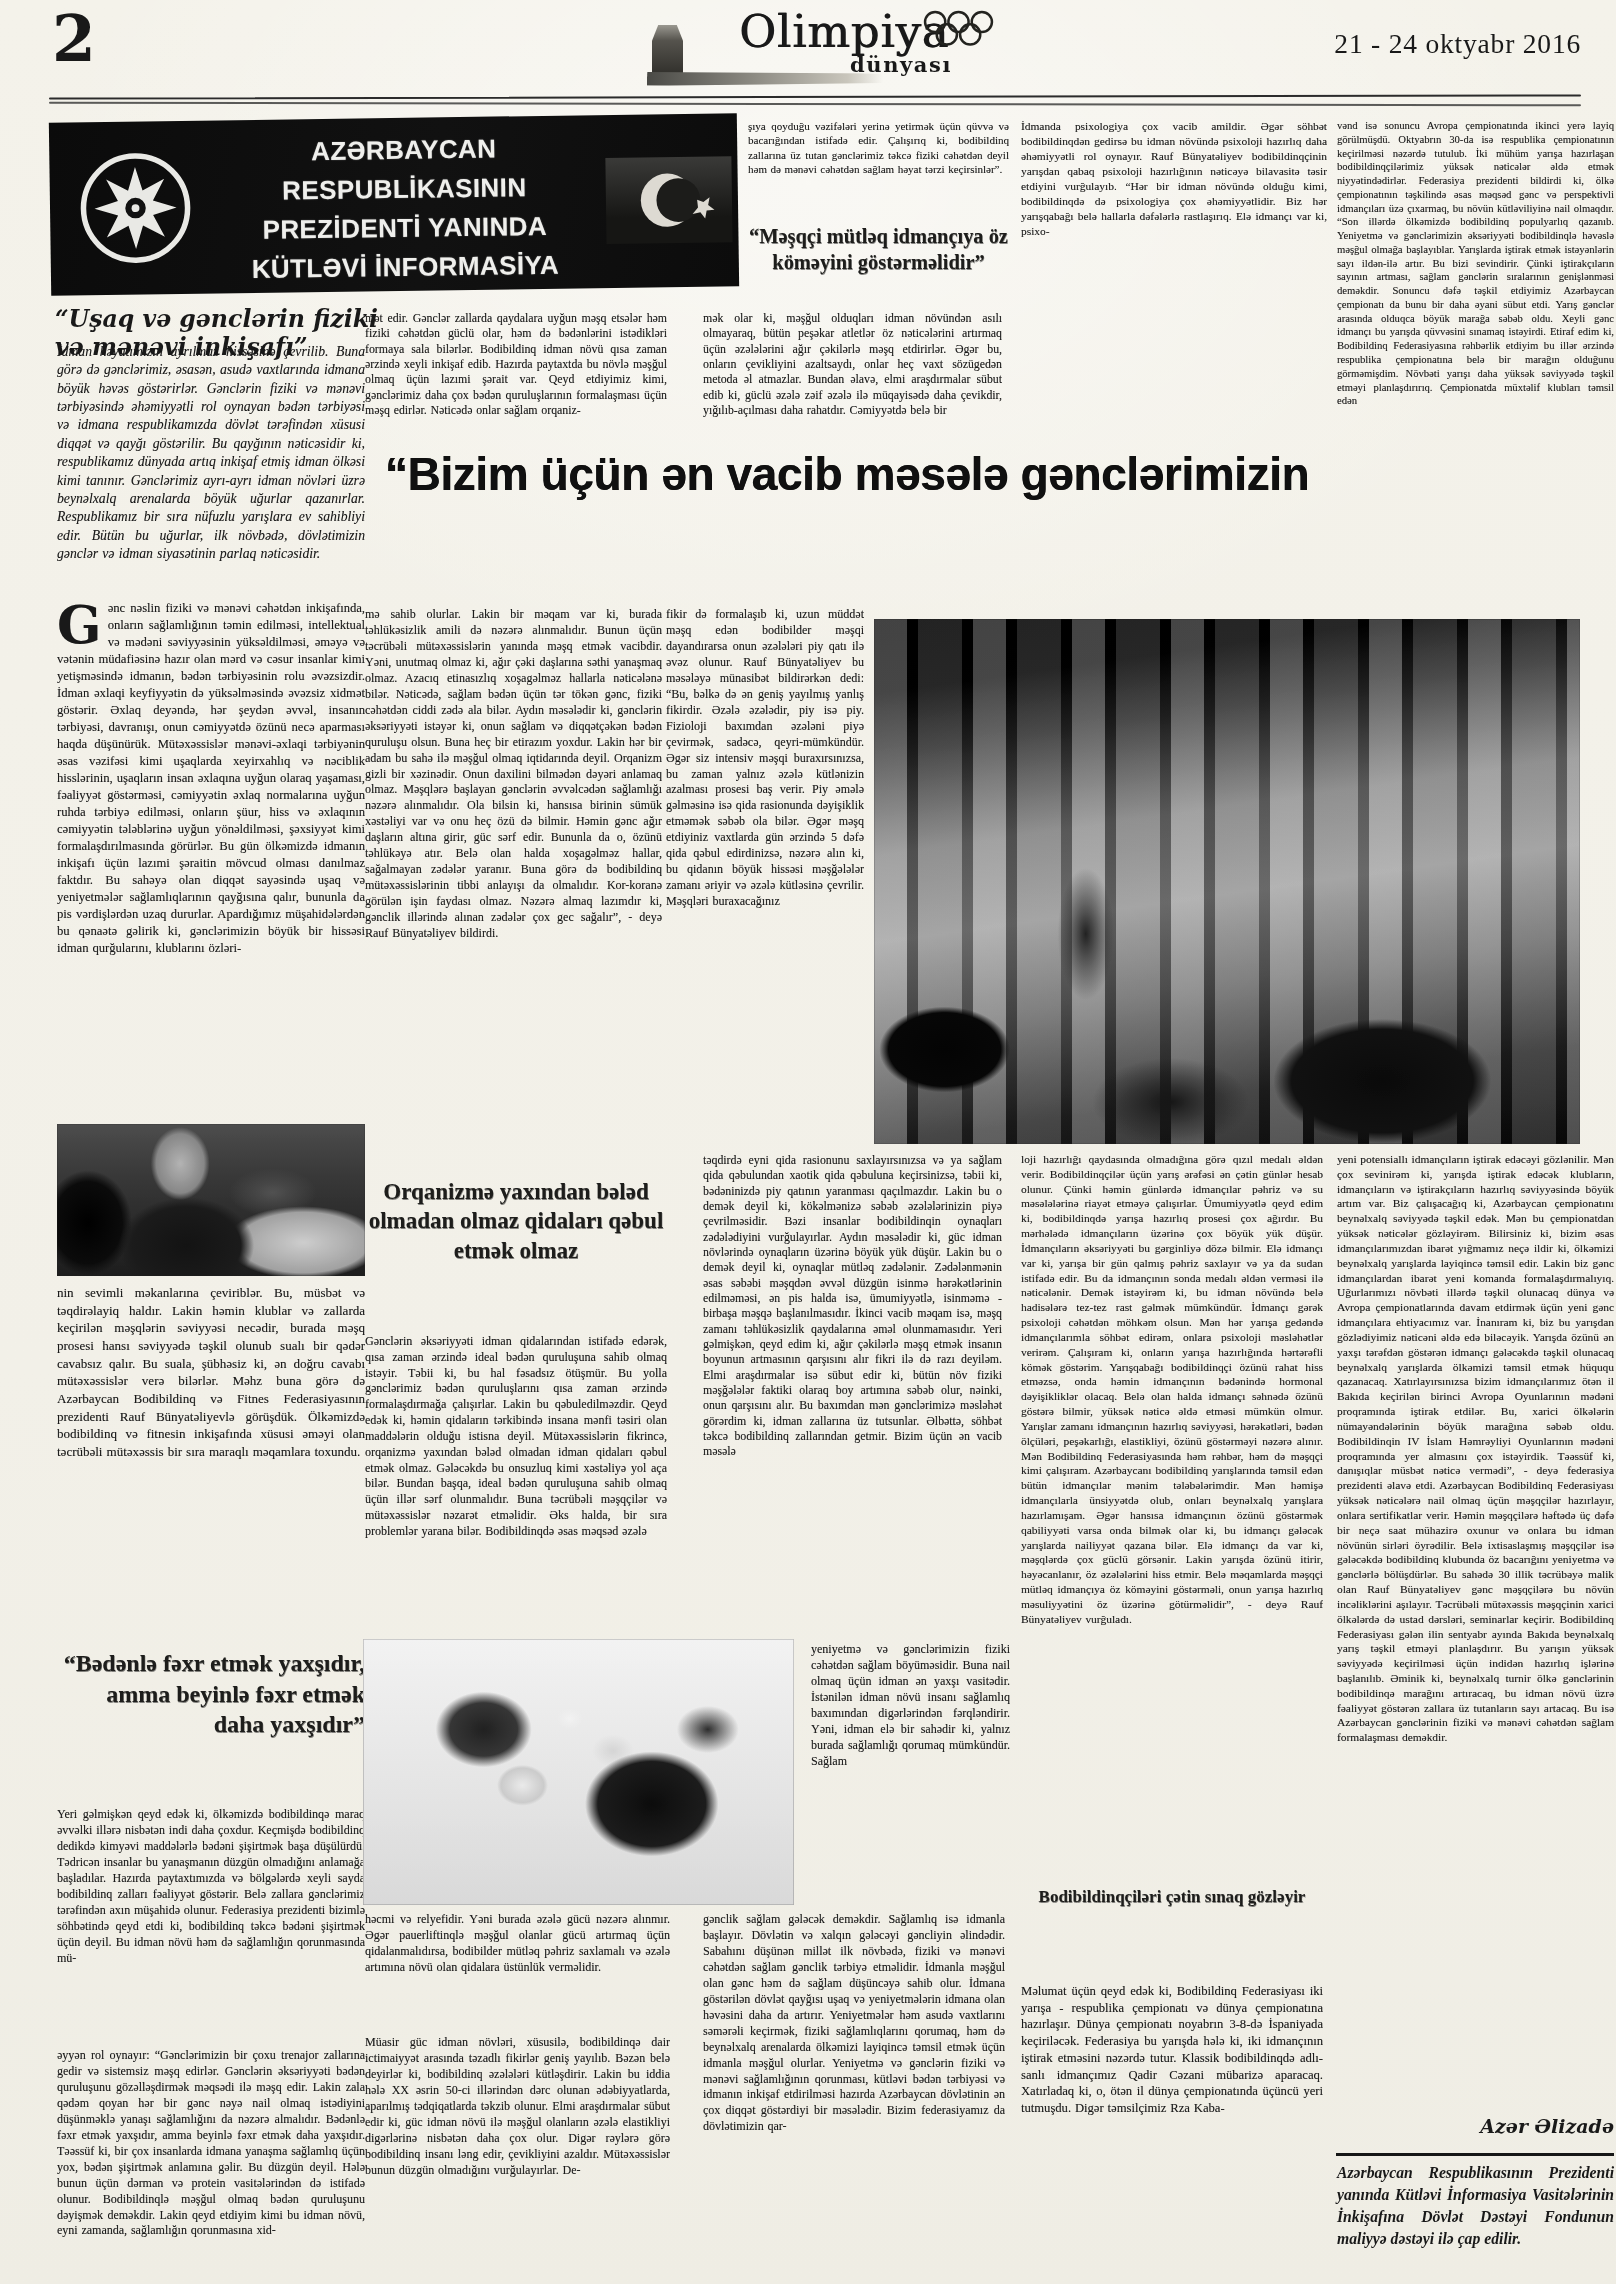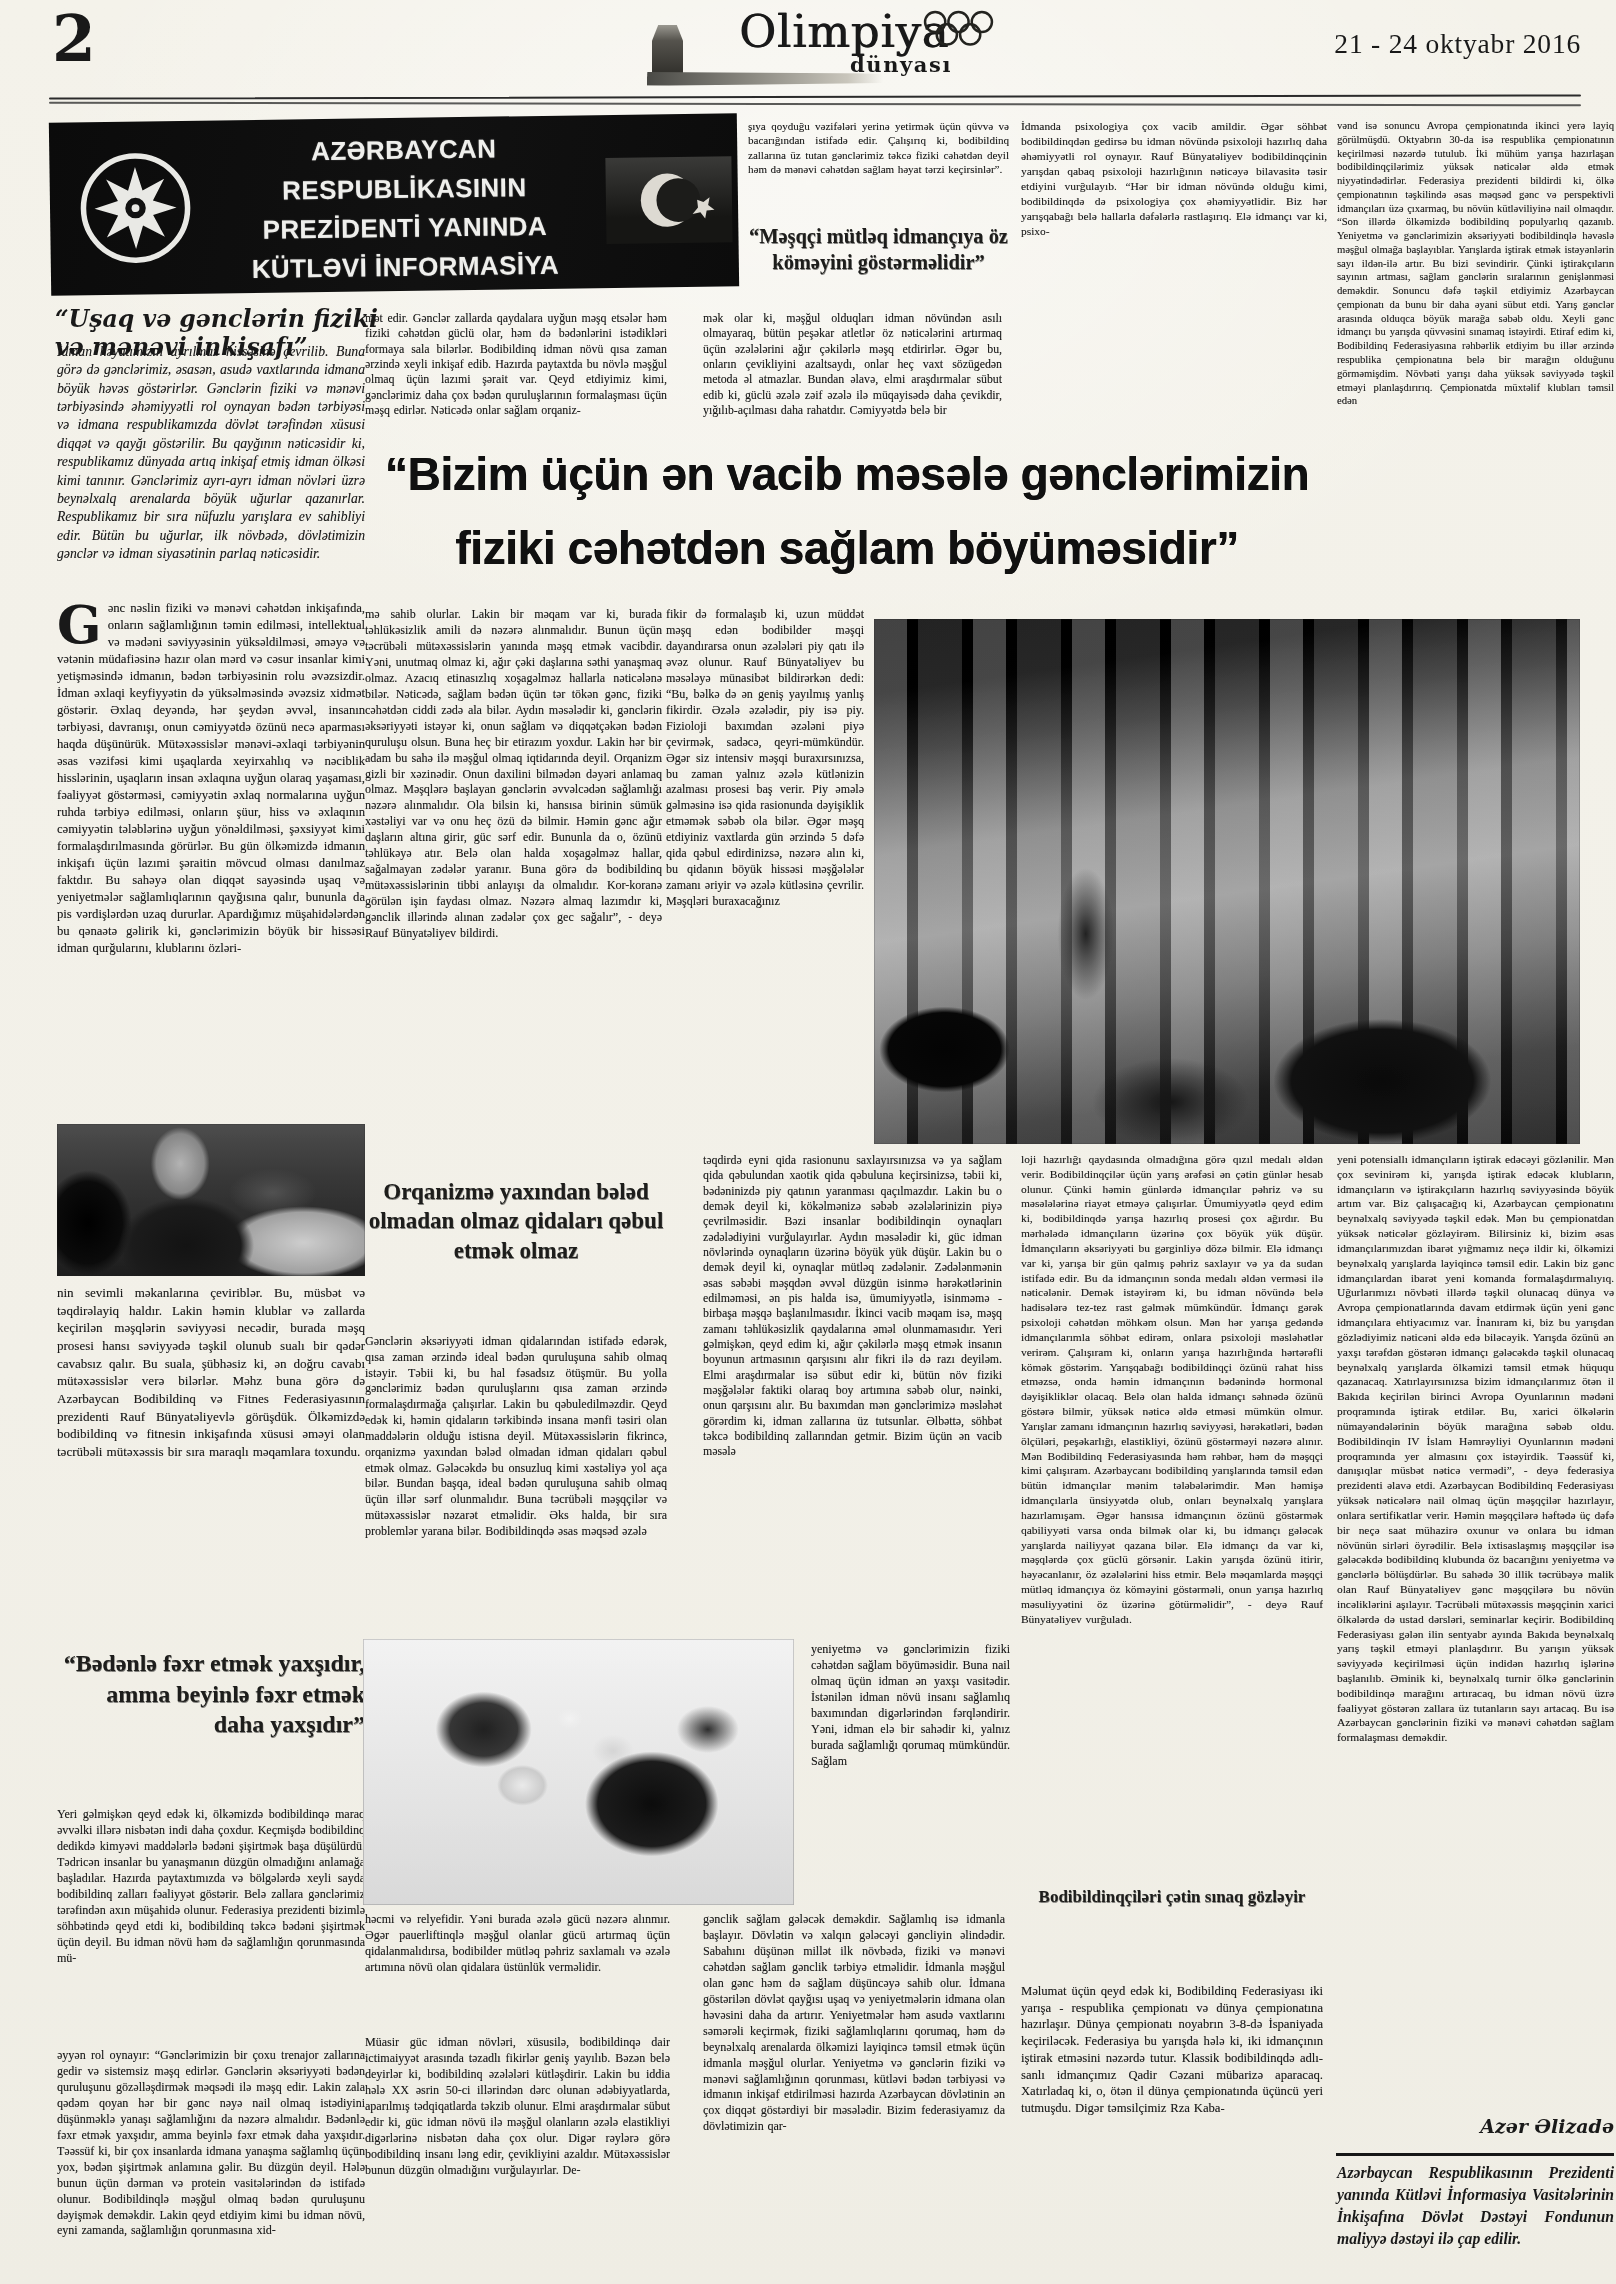--- a/index.html
+++ b/index.html
@@ -159,21 +159,20 @@
 
   <div class="abs body-text" style="left:1021px; top:119px; width:306px; height:363px; font-size:11.4px; line-height:1.32;">İdmanda psixologiya çox vacib amildir. Əgər söhbət bodibildinqdən gedirsə bu idman növündə psixoloji hazırlıq daha əhəmiyyətli rol oynayır. Rauf Bünyatəliyev bodibildinqçinin yarışdan qabaq psixoloji hazırlığının nəticəyə bilavasitə təsir etdiyini vurğulayıb. “Hər bir idman növündə olduğu kimi, bodibildinqdə də psixologiya çox əhəmiyyətlidir. Biz hər yarışqabağı belə hallarla dəfələrlə rastlaşırıq. Elə idmançı var ki, psixo-</div>
 
   <div class="abs body-text" style="left:1337px; top:119px; width:277px; height:495px; font-size:10.6px; line-height:1.3;">vənd isə sonuncu Avropa çempionatında ikinci yerə layiq görülmüşdü. Oktyabrın 30-da isə respublika çempionatının keçirilməsi nəzərdə tutulub. İki mühüm yarışa hazırlaşan bodibildinqçilərimiz yüksək nəticələr əldə etmək niyyətindədirlər. Federasiya prezidenti bildirdi ki, ölkə çempionatının təşkilində əsas məqsəd gənc və perspektivli idmançıları üzə çıxarmaq, bu növün kütləviliyinə nail olmaqdır. “Son illərdə ölkəmizdə bodibildinq populyarlıq qazanıb. Yeniyetmə və gənclərimizin əksəriyyəti bodibildinqlə həvəslə məşğul olmağa başlayıblar. Yarışlarda iştirak etmək istəyənlərin sayı ildən-ilə artır. Bu bizi sevindirir. Çünki iştirakçıların sayının artması, sağlam gənclərin sıralarının genişlənməsi deməkdir. Sonuncu dəfə təşkil etdiyimiz Azərbaycan çempionatı da bunu bir daha əyani sübut etdi. Yarış gənclər arasında olduqca böyük marağa səbəb oldu. Xeyli gənc idmançı bu yarışda qüvvəsini sınamaq istəyirdi. Etiraf edim ki, Bodibildinq Federasiyasına rəhbərlik etdiyim bu illər ərzində respublika çempionatına belə bir marağın olduğunu görməmişdim. Növbəti yarışı daha yüksək səviyyədə təşkil etməyi planlaşdırırıq. Çempionatda müxtəlif klubları təmsil edən</div>
 
   <div class="abs body-text" style="left:365px; top:311px; width:302px; height:126px; font-size:11.8px; line-height:1.3;">mət edir. Gənclər zallarda qaydalara uyğun məşq etsələr həm fiziki cəhətdən güclü olar, həm də bədənlərini istədikləri formaya sala bilərlər. Bodibildinq idman növü qısa zaman ərzində xeyli inkişaf edib. Hazırda paytaxtda bu növlə məşğul olmaq üçün lazımi şərait var. Qeyd etdiyimiz kimi, gənclərimiz daha çox bədən quruluşlarının formalaşması üçün məşq edirlər. Nəticədə onlar sağlam orqaniz-</div>
   <div class="abs body-text" style="left:703px; top:311px; width:299px; height:126px; font-size:11.8px; line-height:1.3;">mək olar ki, məşğul olduqları idman növündən asılı olmayaraq, bütün peşəkar atletlər öz nəticələrini artırmaq üçün əzələlərini ağır çəkilərlə məşq etdirirlər. Əgər bu, onların çevikliyini azaltsaydı, onlar heç vaxt sözügedən metoda əl atmazlar. Bundan əlavə, elmi araşdırmalar sübut edib ki, güclü əzələ zəif əzələ ilə müqayisədə daha çevikdir, yığılıb-açılması daha rahatdır. Cəmiyyətdə belə bir</div>
 
   <div class="abs headline" style="left:363px; top:438px; width:968px; height:157px;">
     <div>“Bizim üçün ən vacib məsələ gənclərimizin</div>
-    <div>fiziki cəhətdən sağlam böyüməsidir”</div>
   </div>
 
   <div class="abs photo gym-photo" style="left:874px; top:619px; width:706px; height:525px;"></div>
 
   <div class="abs body-text" style="left:365px; top:607px; width:297px; height:563px; font-size:12px; line-height:1.33;">mə sahib olurlar. Lakin bir məqam var ki, burada təhlükəsizlik amili də nəzərə alınmalıdır. Bunun üçün təcrübəli mütəxəssislərin yanında məşq etmək vacibdir. Yəni, unutmaq olmaz ki, ağır çəki daşlarına səthi yanaşmaq olmaz. Azacıq etinasızlıq xoşagəlməz hallarla nəticələnə bilər. Nəticədə, sağlam bədən üçün tər tökən gənc, fiziki cəhətdən ciddi zədə ala bilər. Aydın məsələdir ki, gənclərin əksəriyyəti istəyər ki, onun sağlam və diqqətçəkən bədən quruluşu olsun. Buna heç bir etirazım yoxdur. Lakin hər bir adam bu sahə ilə məşğul olmaq iqtidarında deyil. Orqanizm gizli bir xəzinədir. Onun daxilini bilmədən dəyəri anlamaq olmaz. Məşqlərə başlayan gənclərin əvvəlcədən sağlamlığı nəzərə alınmalıdır. Ola bilsin ki, hansısa birinin sümük xəstəliyi var və onu heç özü də bilmir. Həmin gənc ağır daşların altına girir, güc sərf edir. Bununla da o, özünü təhlükəyə atır. Belə olan halda xoşagəlməz hallar, sağalmayan zədələr yaranır. Buna görə də bodibildinq mütəxəssislərinin tibbi anlayışı da olmalıdır. Kor-koranə görülən işin faydası olmaz. Nəzərə almaq lazımdır ki, gənclik illərində alınan zədələr çox gec sağalır”, - deyə Rauf Bünyatəliyev bildirdi.</div>
   <div class="abs body-text" style="left:666px; top:607px; width:198px; height:541px; font-size:12px; line-height:1.33;">fikir də formalaşıb ki, uzun müddət məşq edən bodibilder məşqi dayandırarsa onun əzələləri piy qatı ilə əvəz olunur. Rauf Bünyatəliyev bu məsələyə münasibət bildirərkən dedi: “Bu, bəlkə də ən geniş yayılmış yanlış fikirdir. Əzələ əzələdir, piy isə piy. Fizioloji baxımdan əzələni piyə çevirmək, sadəcə, qeyri-mümkündür. Əgər siz intensiv məşqi buraxırsınızsa, bu zaman yalnız əzələ kütlənizin azalması prosesi baş verir. Piy əmələ gəlməsinə isə qida rasionunda dəyişiklik etməmək səbəb ola bilər. Əgər məşq etdiyiniz vaxtlarda gün ərzində 5 dəfə qida qəbul edirdinizsə, nəzərə alın ki, bu qidanın böyük hissəsi məşğələlər zamanı əriyir və əzələ kütləsinə çevrilir. Məşqləri buraxacağınız</div>
 
   <div class="abs subhead" style="left:365px; top:1177px; width:302px; height:149px; font-size:23px;">Orqanizmə yaxından bələd olmadan olmaz qidaları qəbul etmək olmaz</div>
   <div class="abs body-text" style="left:365px; top:1334px; width:302px; height:299px; font-size:12px; line-height:1.32;">Gənclərin əksəriyyəti idman qidalarından istifadə edərək, qısa zaman ərzində ideal bədən quruluşuna sahib olmaq istəyir. Təbii ki, bu hal fəsadsız ötüşmür. Bu yolla gənclərimiz bədən quruluşlarını qısa zaman ərzində formalaşdırmağa çalışırlar. Lakin bu qəbuledilməzdir. Qeyd edək ki, həmin qidaların tərkibində insana mənfi təsiri olan maddələrin olduğu istisna deyil. Mütəxəssislərin fikrincə, orqanizmə yaxından bələd olmadan idman qidaları qəbul etmək olmaz. Gələcəkdə bu onsuzluq kimi xəstəliyə yol aça bilər. Bundan başqa, ideal bədən quruluşuna sahib olmaq üçün illər sərf olunmalıdır. Buna təcrübəli məşqçilər və mütəxəssislər nəzarət etməlidir. Əks halda, bir sıra problemlər yarana bilər. Bodibildinqdə əsas məqsəd əzələ</div>
 

